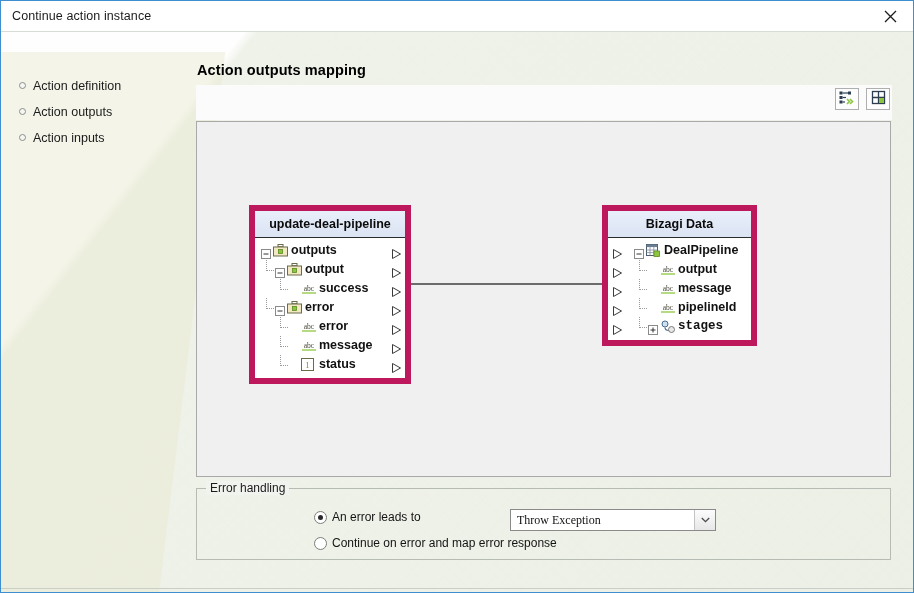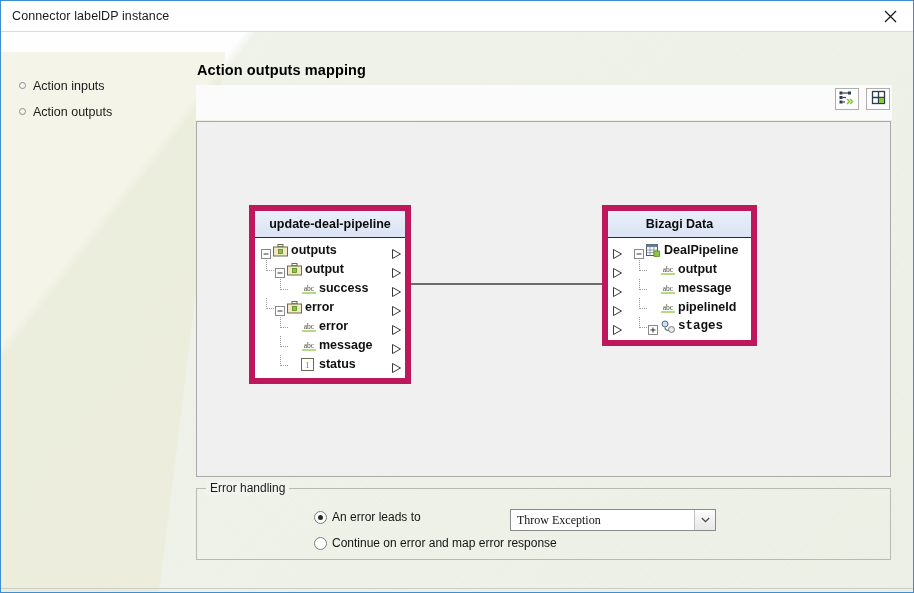--- a/index.html
+++ b/index.html
@@ -307,39 +307,43 @@
     border-top: 1px solid #c9cec7;
     box-sizing: border-box;
   }
 </style>
 </head>
 <body>
 
 <div id="window">
 
   <div id="titlebar">
-    <div id="title-text">Connector labelDP instance</div>
+    <div id="title-text">Continue action instance</div>
     <div id="close-btn">
       <svg width="13" height="13" viewBox="0 0 13 13">
         <path d="M1 1 L12 12 M12 1 L1 12" stroke="#1b1b1b" stroke-width="1.3" fill="none"></path>
       </svg>
     </div>
   </div>
 
   <div id="bodyarea">
     <div id="watermark"></div>
 
     <div id="sidenav">
       <div class="nav-item">
         <span class="nav-bullet"></span>
-        <span>Action inputs</span>
+        <span>Action definition</span>
       </div>
       <div class="nav-item">
         <span class="nav-bullet"></span>
         <span>Action outputs</span>
+      </div>
+      <div class="nav-item">
+        <span class="nav-bullet"></span>
+        <span>Action inputs</span>
       </div>
     </div>
 
     <div id="page-title">Action outputs mapping</div>
 
     <div id="toolbar-strip">
       <div id="toolbar-buttons">
         <div class="tool-btn">
           <span>
             <svg width="16" height="15" viewBox="0 0 16 15">

